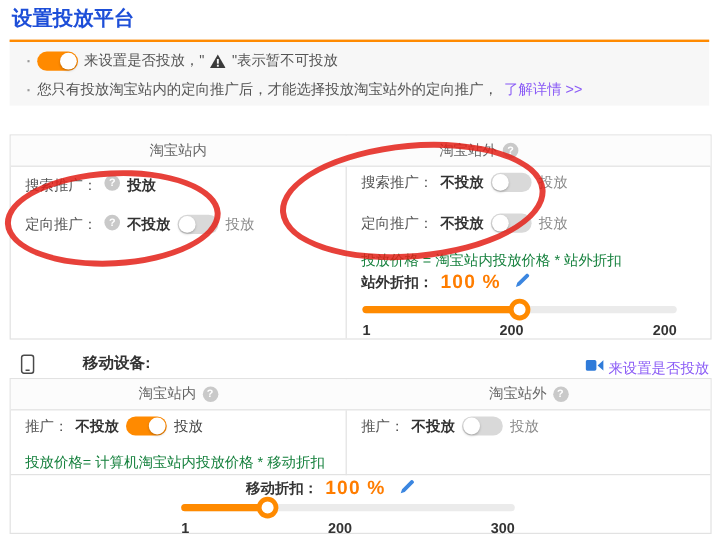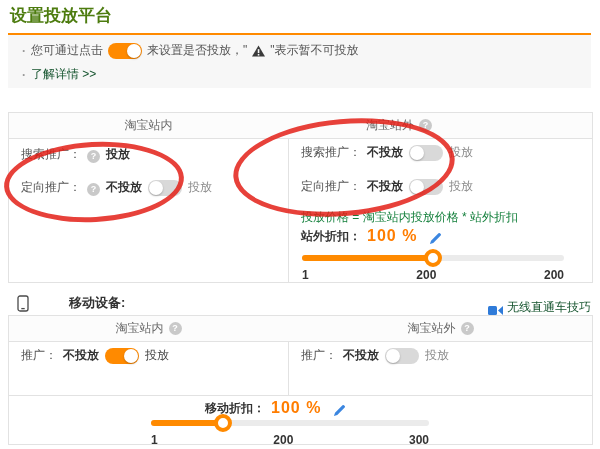--- a/index.html
+++ b/index.html
@@ -1,22 +1,22 @@
 <!DOCTYPE html>
 <html><head>
 <meta charset="utf-8">
 <style>
   html,body{margin:0;padding:0;background:#fff;}
   .page{position:relative;width:600px;height:449px;background:#fff;overflow:hidden;
         font-family:"Liberation Sans","DejaVu Sans",sans-serif;color:#555;font-size:12px;}
   .abs{position:absolute;}
-  .row{display:flex;align-items:flex-end;gap:6px;white-space:nowrap;}
-
-  
-  .page-title{left:10px;top:4px;font-size:17px;font-weight:bold;color:#4d7c0f;}
+  .row{display:flex;align-items:flex-start;gap:6px;white-space:nowrap;}
+
+  
+  .page-title{left:10px;top:4px;font-size:17px;font-weight:bold;color:#1d4ed8;}
   .sec-head{display:flex;align-items:center;gap:8px;font-size:13px;font-weight:bold;color:#333;}
 
   
   .notice{left:8px;top:33px;width:583px;height:53px;background:#f7f7f7;border-top:2px solid #ff8a00;}
   .notice .nline{position:absolute;left:14px;display:flex;align-items:center;gap:5px;color:#555;}
   .nl1{top:7px;} .nl2{top:31px;}
   .bullet{color:#999;font-weight:bold;}
 
   
   .toggle{position:relative;display:inline-block;width:34px;height:16px;border-radius:9px;cursor:pointer;flex:0 0 auto;}
@@ -32,21 +32,21 @@
 
   
   .tbl{background:#fff;border:1px solid #e2e2e2;}
   .tbl .vdiv{position:absolute;left:279px;top:0;border-left:1px solid #e2e2e2;}
   .tbl .thead{position:absolute;left:0;top:0;right:0;height:25px;border-bottom:1px solid #e2e2e2;background:#fcfcfc;}
   .th-cell{position:absolute;top:0;height:25px;display:flex;align-items:center;justify-content:center;gap:5px;color:#666;}
   .state{font-weight:bold;color:#333;}
   .alt{color:#8a8a8a;}
   .label{color:#555;}
   .formula{color:#15803d;}
-  .link{color:#14532d;text-decoration:none;cursor:pointer;}
+  .link{color:#8b5cf6;text-decoration:none;cursor:pointer;}
   .disc-label{font-weight:bold;color:#333;}
   .disc-val{color:#ff7d00;font-size:16px;font-weight:bold;letter-spacing:1px;}
 
   
   .slider{position:absolute;}
   .slider .track{position:relative;height:6px;background:#ebebeb;border-radius:3px;}
   .slider .fill{position:absolute;left:0;top:0;height:6px;background:#ff8a00;border-radius:3px;}
   .slider .handle{position:absolute;top:-6px;width:10px;height:10px;background:#fff;
                   border:4px solid #ff8a00;border-radius:50%;cursor:pointer;}
   .slider .ticks{display:flex;justify-content:space-between;margin-top:7px;font-weight:bold;color:#333;}
@@ -61,36 +61,36 @@
 </head>
 <body>
 
 <div class="page">
 
   <div class="abs page-title">设置投放平台</div>
 
   <div class="abs notice">
     <div class="nline nl1">
       <span class="bullet">·</span>
-      <span>您可通过点击</span>
       <span class="toggle on">
           <span class="knob"></span>
         </span>
       <span>来设置是否投放，"</span>
       <span>
         <svg width="13" height="12" viewBox="0 0 14 12">
             <path d="M7 0 L14 12 L0 12 Z" fill="#3a3a3a"></path>
             <rect x="6.2" y="4" width="1.7" height="4.2" fill="#f7f7f7"></rect>
             <rect x="6.2" y="9.2" width="1.7" height="1.7" fill="#f7f7f7"></rect>
           </svg>
       </span>
       <span>"表示暂不可投放</span>
     </div>
     <div class="nline nl2">
       <span class="bullet">·</span>
+      <span>您只有投放淘宝站内的定向推广后，才能选择投放淘宝站外的定向推广，</span>
       <a class="link">了解详情 &gt;&gt;</a>
     </div>
   </div>
 
 
   <div class="abs tbl" style="left:8px;top:112px;width:583px;height:169px;">
     <div class="vdiv" style="height:169px;"></div>
     <div class="thead">
       <div class="th-cell" style="left:0;width:279px;">
         <span>淘宝站内</span>
@@ -164,21 +164,21 @@
     </span>
     <span>移动设备:</span>
   </div>
   <a class="abs link row" style="right:9px;top:299px;gap:4px;">
     <span>
       <svg width="15" height="11" viewBox="0 0 15 11">
           <rect x="0" y="1" width="9" height="9" rx="1.5" fill="#2f7bd9"></rect>
           <path d="M15 1 L15 10 L10 5.5 Z" fill="#2f7bd9"></path>
         </svg>
     </span>
-    <span>无线直通车技巧</span>
+    <span>来设置是否投放</span>
   </a>
 
   <div class="abs tbl" style="left:8px;top:315px;width:583px;height:128px;">
     <div class="vdiv" style="height:80px;"></div>
     <div class="thead">
       <div class="th-cell" style="left:0;width:279px;">
         <span>淘宝站内</span>
         <span class="q">?</span>
       </div>
       <div class="th-cell" style="left:280px;width:303px;">
@@ -188,20 +188,21 @@
     </div>
 
     <div class="abs row" style="left:12px;top:31px;">
       <span class="label">推广：</span>
       <span class="state">不投放</span>
       <span class="toggle on">
           <span class="knob"></span>
         </span>
       <span class="alt" style="color:#444;">投放</span>
     </div>
+    <div class="abs formula" style="left:12px;top:61px;">投放价格= 计算机淘宝站内投放价格 * 移动折扣</div>
 
     <div class="abs row" style="left:292px;top:31px;">
       <span class="label">推广：</span>
       <span class="state">不投放</span>
       <span class="toggle off">
           <span class="knob"></span>
         </span>
       <span class="alt">投放</span>
     </div>
 

